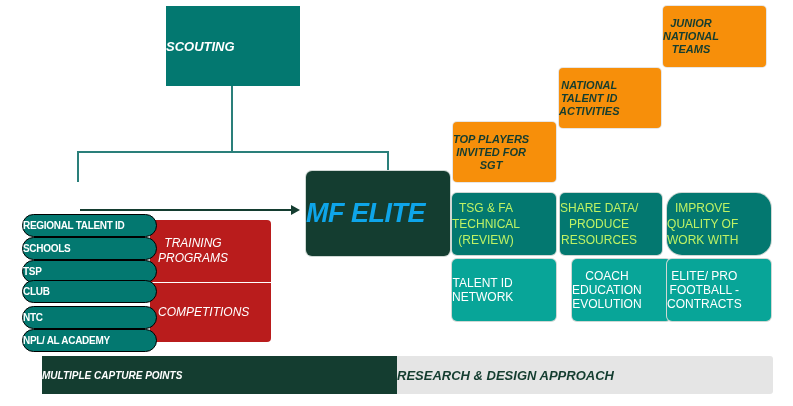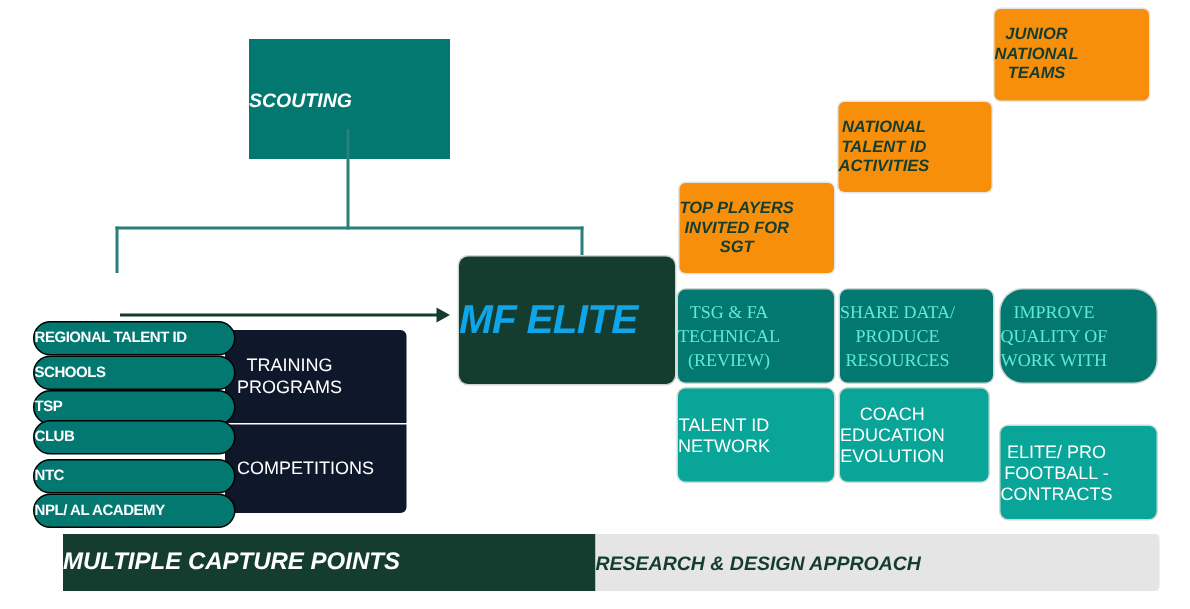--- a/index.html
+++ b/index.html
@@ -1,38 +1,38 @@
 <!DOCTYPE html>
 <html><head>
 <meta charset="utf-8">
 <style>
   html, body { margin:0; padding:0; }
   body { width:793px; height:406px; background:#ffffff; position:relative; overflow:hidden;
          font-family:"Liberation Sans", sans-serif; }
   .abs { position:absolute; box-sizing:border-box; }
   .center { display:flex; align-items:center; justify-content:flex-start; text-align:center; }
   .scouting { left:166px; top:6px; width:134px; height:80px; background:#037870; color:#fff;
-              font-weight:bold; font-style:italic; font-size:13px;margin-top:20px; }
+              font-weight:bold; font-style:italic; font-size:13px; }
   .line { background:#2a7f7a; }
   .arrow-line { background:#143d30; }
   .mf { left:306px; top:171px; width:144px; height:85px; background:#143d30; border-radius:6px;
         color:#0ea5e9; font-weight:bold; font-style:italic; font-size:27px; line-height:29px; letter-spacing:-0.5px;
         box-shadow:0 0 0 1px #cfd8d4; }
   .orange { background:#f78f0a; color:#143d30; font-weight:bold; font-style:italic; font-size:11px;
             line-height:13px; border-radius:4px; box-shadow:0 0 0 1px #e6e6e6; }
-  .dark-teal { background:#037870; color:#5eead4; font-size:12px; line-height:16px; border-radius:5px;
-               box-shadow:0 0 0 1px #cfd8d4;font-family:Liberation Serif, serif; }
+  .dark-teal { background:#037870; color:#bef264; font-size:12px; line-height:16px; border-radius:5px;
+               box-shadow:0 0 0 1px #cfd8d4; }
   .light-teal { background:#08a598; color:#fff; font-size:12px; line-height:14px; border-radius:5px;
                 box-shadow:0 0 0 1px #cfd8d4; }
   .pill { left:22px; width:135px; height:23px; background:#037870; color:#fff; font-size:10px; font-weight:bold;
           border-radius:12px; border:1px solid #000000; letter-spacing:-0.3px; }
-  .panel { left:150px; width:121px; background:#0f172a; color:#fff; font-size:12px; line-height:15px;
-           padding-left:8px; }
+  .panel { left:150px; width:121px; background:#b91c1c; color:#fff; font-size:12px; line-height:15px;
+           padding-left:8px;font-style:italic; }
   .bar-dark { left:42px; top:356px; width:355px; height:38px; background:#143d30; color:#fff;
-              font-weight:bold; font-style:italic; font-size:16px; }
+              font-weight:bold; font-style:italic; font-size:10px; }
   .bar-orange { left:397px; top:356px; width:376px; height:38px; background:#e5e5e5; color:#143d30;
                 font-weight:bold; font-style:italic; font-size:13px; border-radius:0 3px 3px 0; }
 </style>
 </head>
 <body>
 
 <div class="abs center scouting">
   <span>SCOUTING</span>
 </div>
 
@@ -122,28 +122,28 @@
       <div>WORK WITH</div>
     </div>
 </div>
 
 <div class="abs center light-teal" style="left:452px;top:259px;width:104px;height:62px;">
   <div>
       <div>TALENT ID</div>
       <div>NETWORK</div>
     </div>
 </div>
-<div class="abs center light-teal" style="left:560px;top:259px;width:99px;height:62px;">
+<div class="abs center light-teal" style="left:572px;top:259px;width:99px;height:62px;">
   <div>
       <div>COACH</div>
       <div>EDUCATION</div>
       <div>EVOLUTION</div>
     </div>
 </div>
-<div class="abs center light-teal" style="left:667px;top:259px;width:104px;height:62px;margin-top:25px;">
+<div class="abs center light-teal" style="left:667px;top:259px;width:104px;height:62px;">
   <div>
       <div>ELITE/ PRO</div>
       <div>FOOTBALL -</div>
       <div>CONTRACTS</div>
     </div>
 </div>
 
 <div class="abs center bar-dark">
   <span>MULTIPLE CAPTURE POINTS</span>
 </div>

